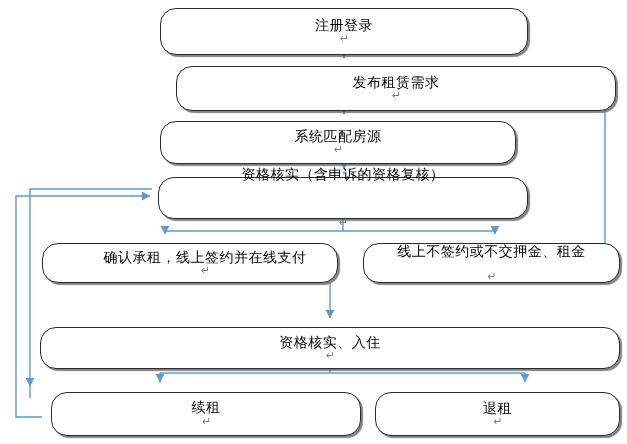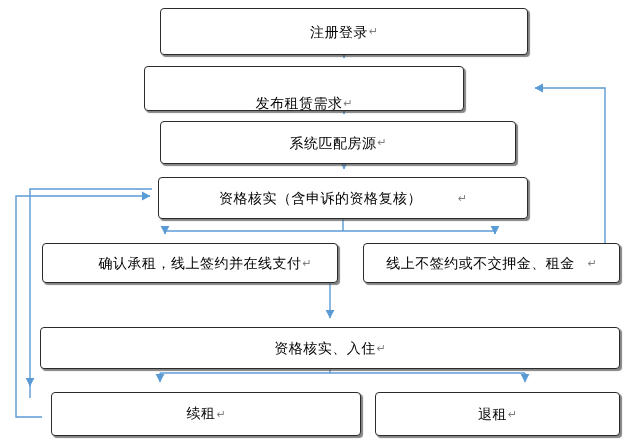--- a/index.html
+++ b/index.html
@@ -23,27 +23,28 @@
     position: absolute;
     left: 0;
     top: 0;
     width: 627px;
     height: 444px;
   }
   .node {
     position: absolute;
     box-sizing: border-box;
     border: 1px solid #2b2b2b;
-    border-radius: 4px;
+    border-radius: 16px;
     background: #ffffff;
     box-shadow: 2px 2px 1px rgba(90,90,90,0.75);
     display: flex;
     align-items: center;
     justify-content: center;
     z-index: 3;
+    flex-direction: column;
   }
   .node-label {
     font-size: 14px;
     color: #000000;
     letter-spacing: 0.5px;
     white-space: nowrap;
     line-height: 1;
   }
   .pilcrow {
     font-size: 11px;
@@ -99,21 +100,21 @@
       <line x1="30" y1="382" x2="30" y2="386" marker-end="url(#arrowDown)"></line>
 
     </g>
   </svg>
 
   <div class="node" style="left:160px; top:8px; width:368px; height:47px;">
     <span class="node-label">注册登录</span>
       <span class="pilcrow">↵</span>
   </div>
 
-  <div class="node" style="left:144px; top:66px; width:320px; height:45px;align-items:flex-end;">
+  <div class="node" style="left:176px; top:66px; width:440px; height:45px;">
     <span class="node-label">发布租赁需求</span>
       <span class="pilcrow">↵</span>
   </div>
 
   <div class="node" style="left:160px; top:121px; width:356px; height:43px;">
     <span class="node-label">系统匹配房源</span>
       <span class="pilcrow">↵</span>
   </div>
 
   <div class="node" style="left:158px; top:177px; width:370px; height:42px;gap:35px;">

